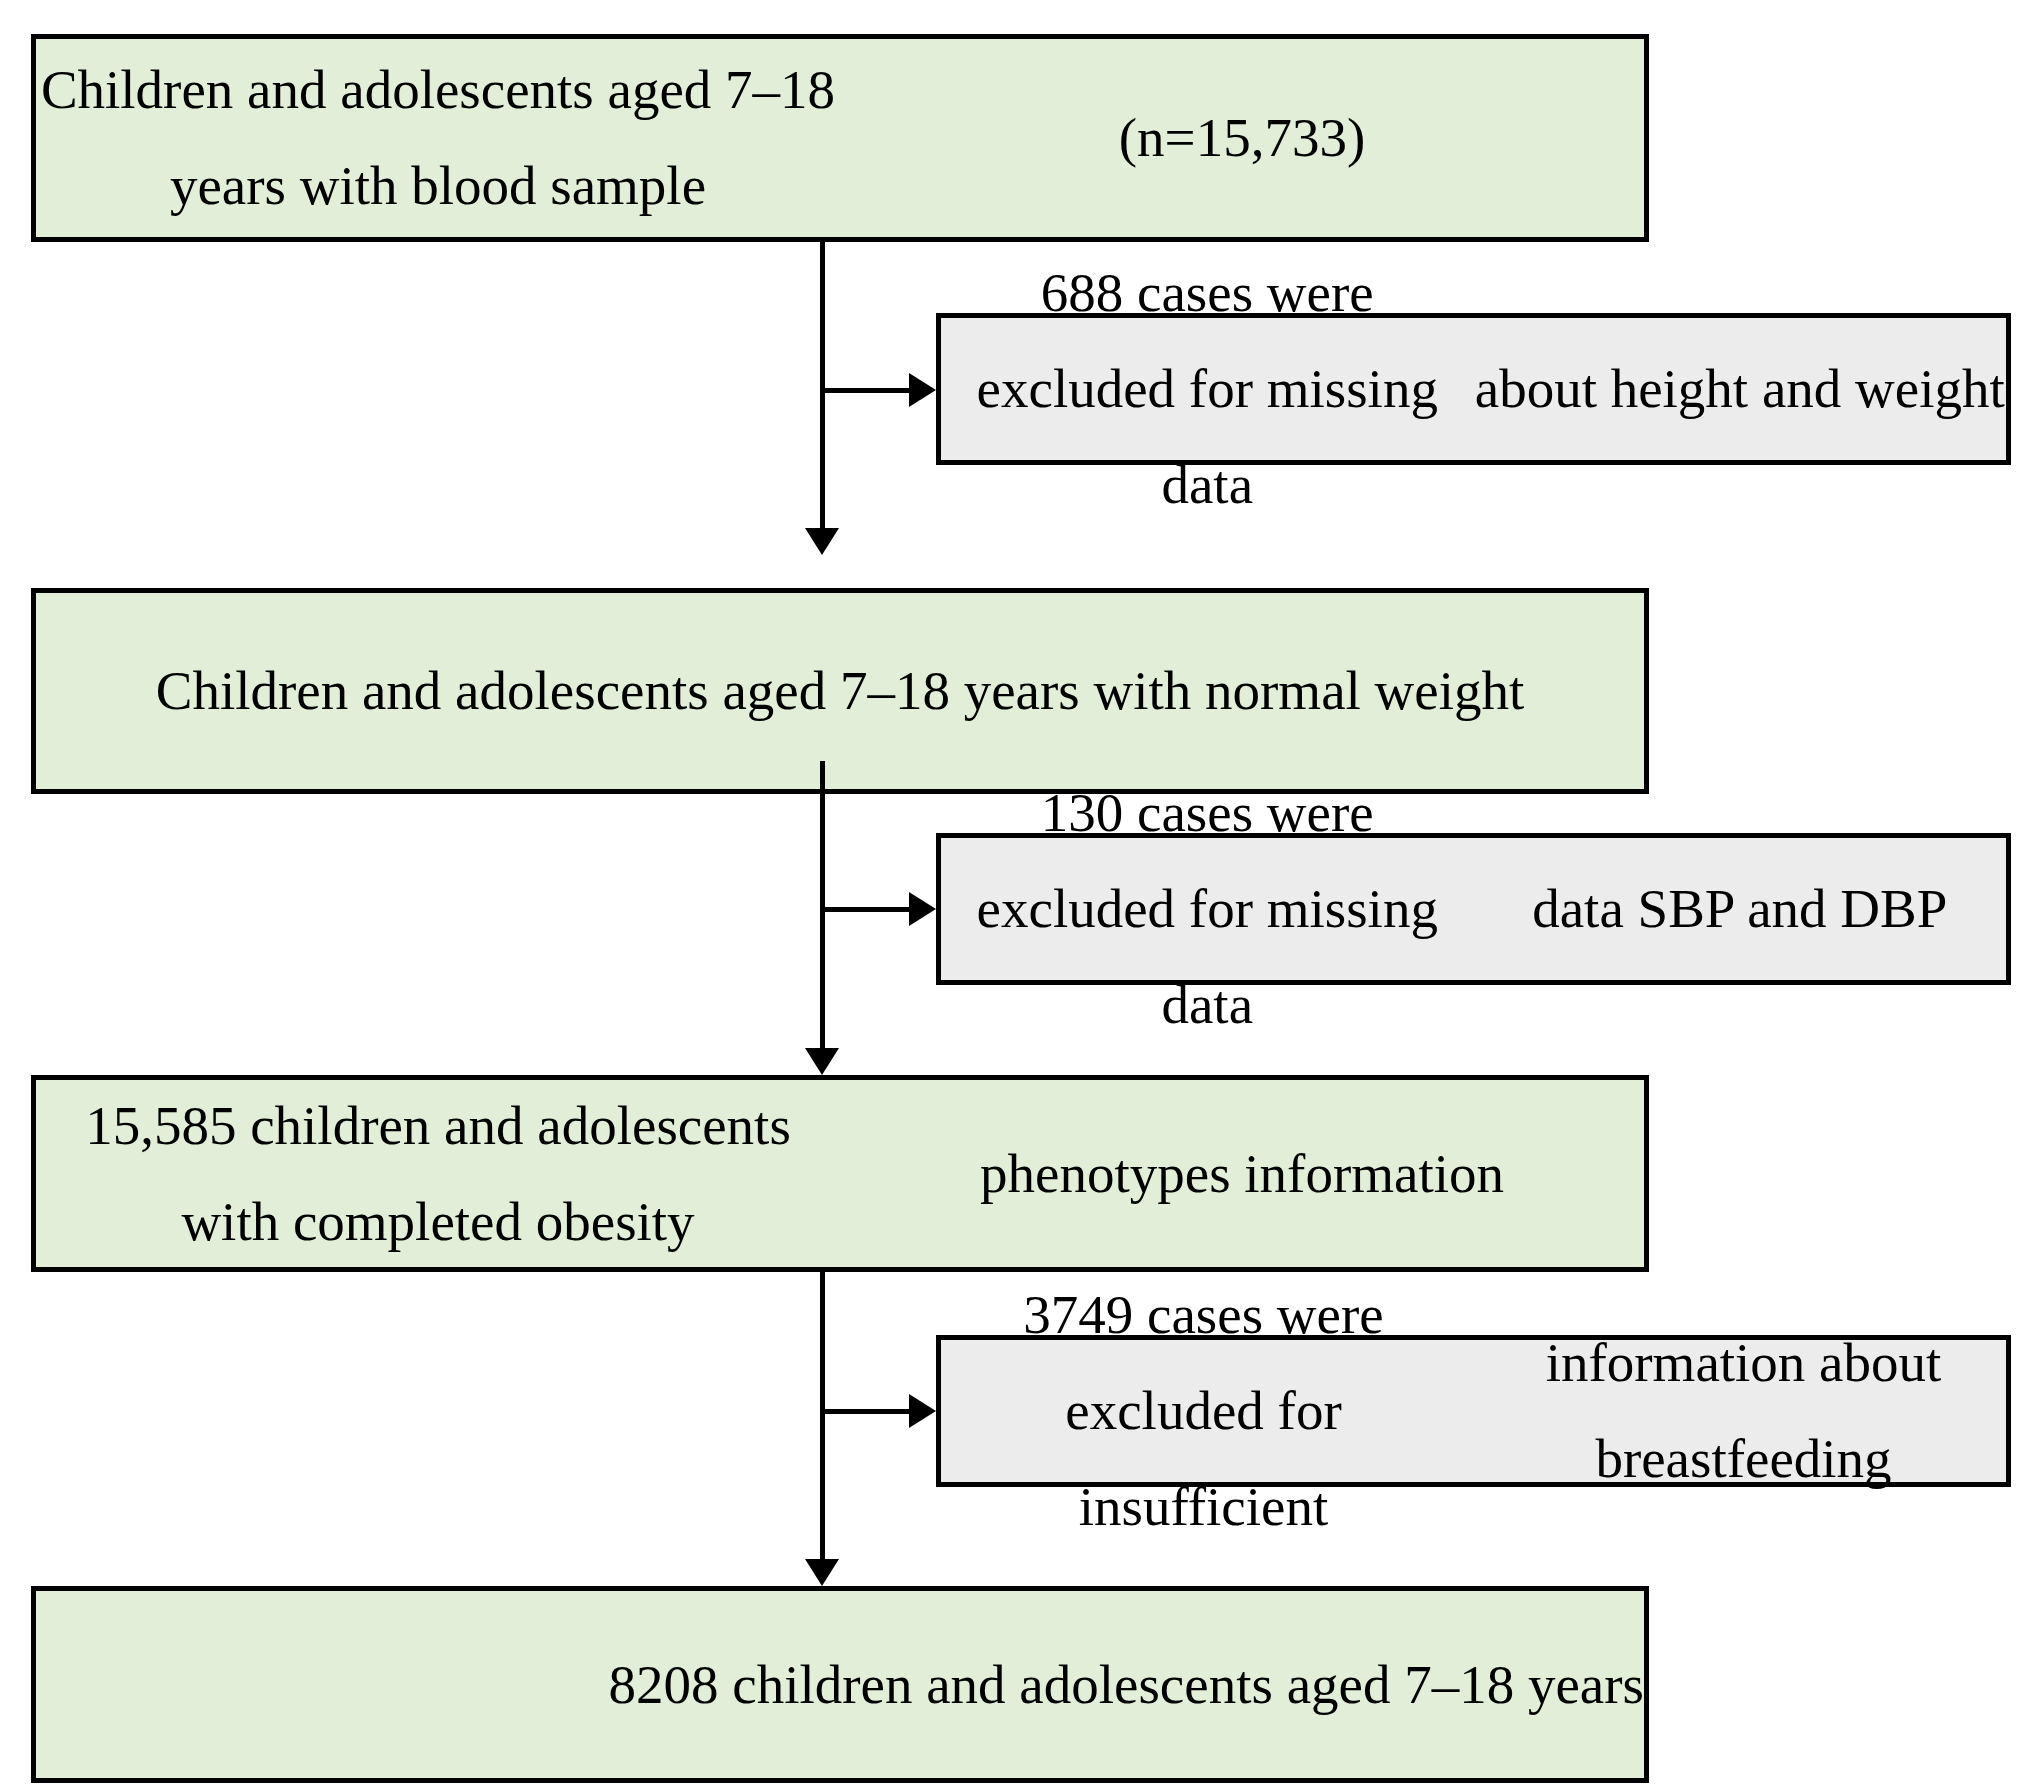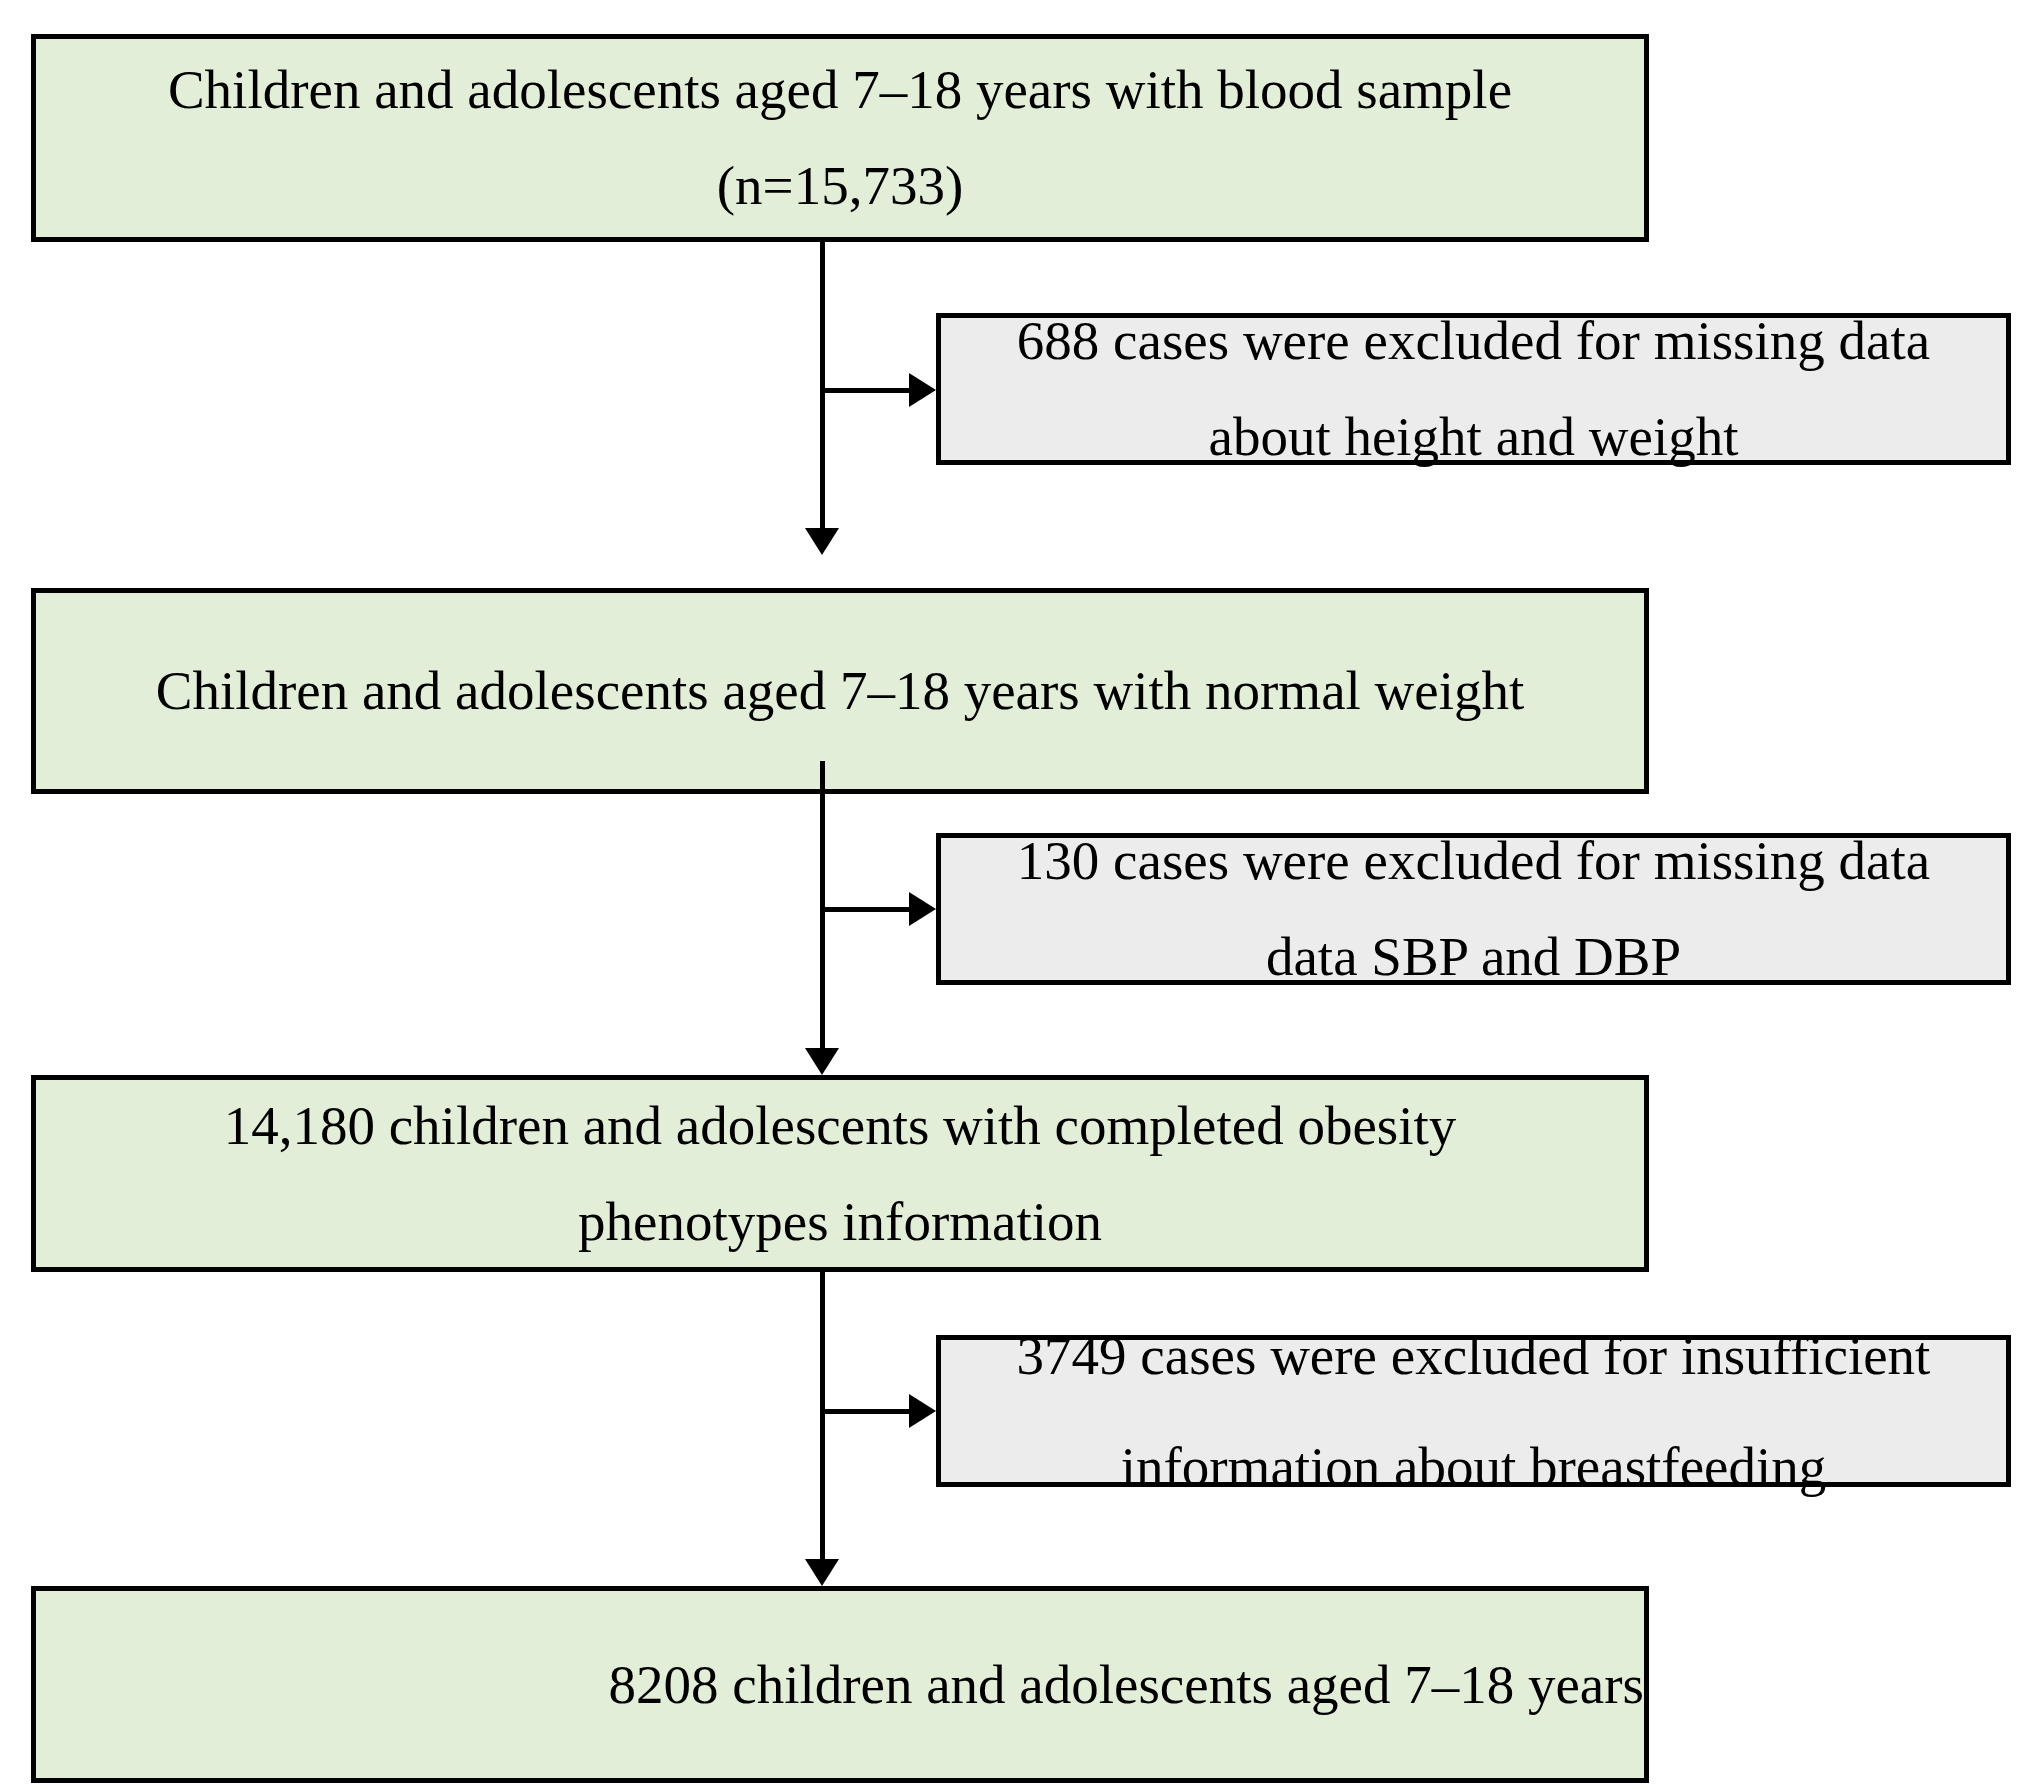--- a/index.html
+++ b/index.html
@@ -9,21 +9,21 @@
     position: relative;
     width: 2035px;
     height: 1792px;
     background: var(--bg, #ffffff);
     font-family: "Liberation Serif", "DejaVu Serif", serif;
     color: #000000;
   }
   .box {
     position: absolute;
     display: flex;
-    flex-direction: column;
+    flex-direction: row;
     justify-content: center;
     align-items: center;
     text-align: center;
     font-size: 55px;
     line-height: 96px;
   }
   .pop {
     background: var(--pop, #e2eed8);
     border: 5.9px solid var(--line, #000000);
     left: 31px;
@@ -120,21 +120,21 @@
   <div id="d2" class="head-down"></div>
   <div id="h2" class="hline"></div>
   <div id="r2" class="head-right"></div>
 
   <div id="excl2" class="box excl">
     <div class="line">130 cases were excluded for missing data</div>
     <div class="line">data SBP and DBP</div>
   </div>
 
   <div id="pop3" class="box pop">
-    <div class="line">14,180 children and adolescents with completed obesity</div>
+    <div class="line">15,585 children and adolescents with completed obesity</div>
     <div class="line">phenotypes information</div>
   </div>
 
   <div id="v3" class="vline"></div>
   <div id="d3" class="head-down"></div>
   <div id="h3" class="hline"></div>
   <div id="r3" class="head-right"></div>
 
   <div id="excl3" class="box excl">
     <div class="line">3749 cases were excluded for insufficient</div>

